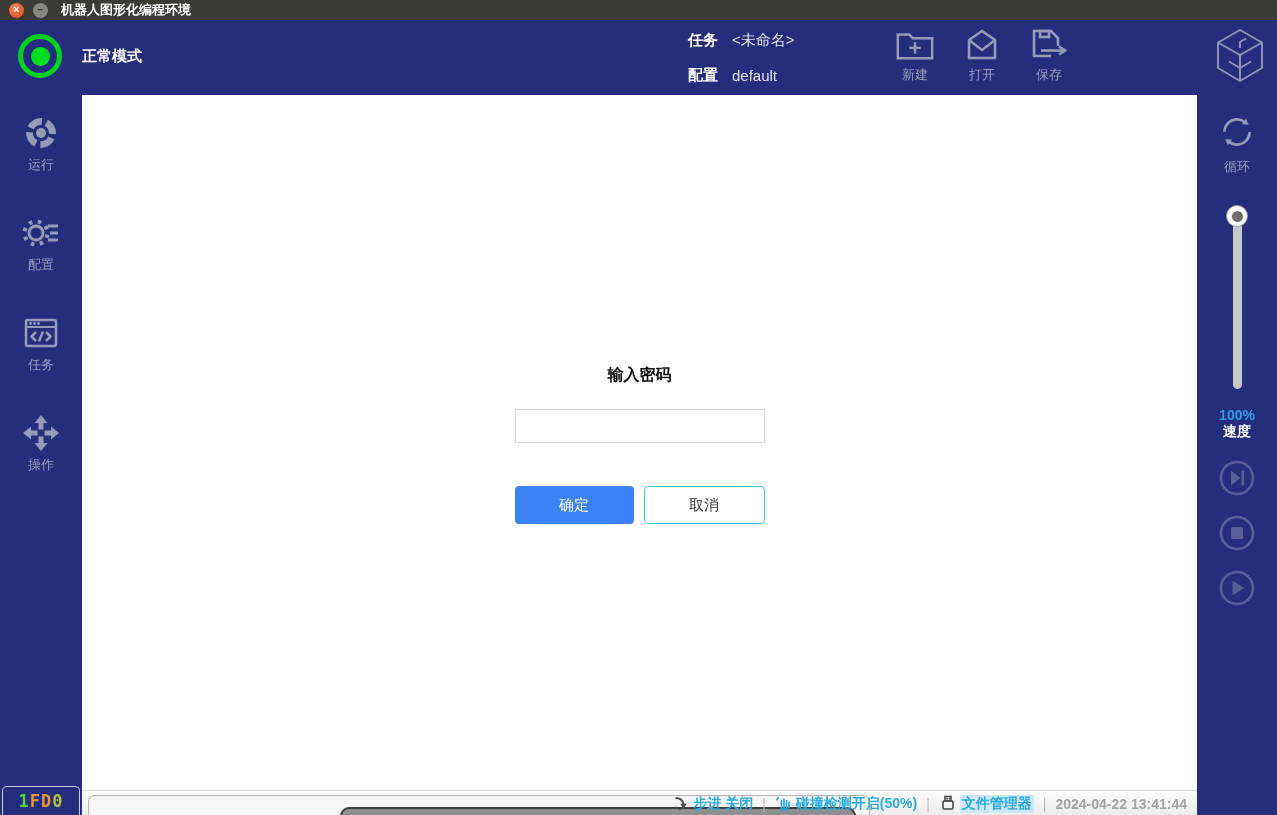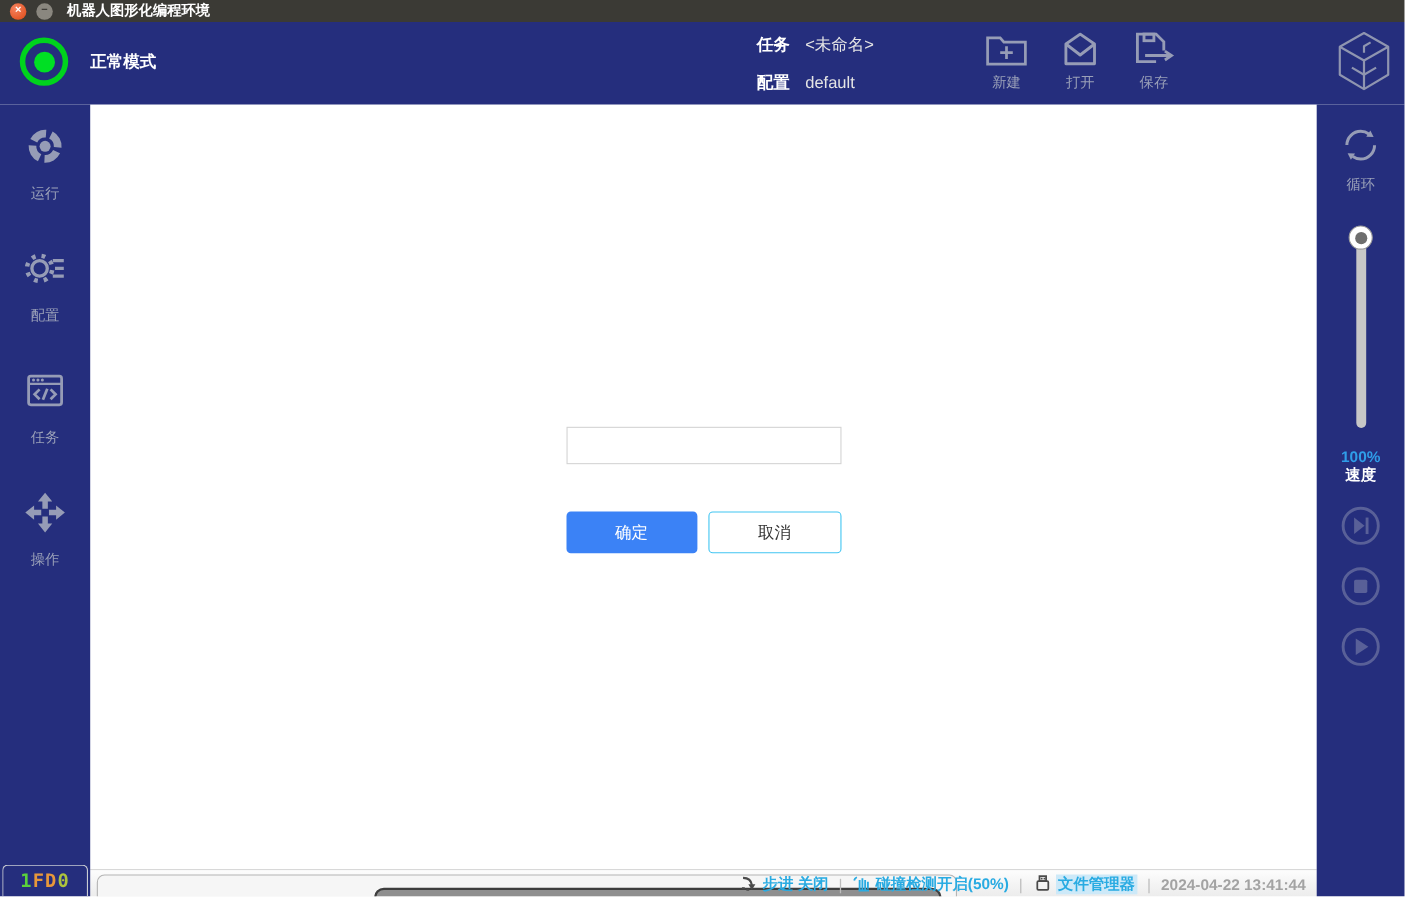--- a/index.html
+++ b/index.html
@@ -27,21 +27,21 @@
   .actions{position:absolute;left:886px;top:6px;display:flex;gap:9px;}
   .action{width:58px;text-align:center;cursor:pointer;}
   .action svg{display:block;margin:0 auto;color:#969cb6;}
   .action .lbl{font-size:13px;color:#9aa0b8;margin-top:2px;}
   .logo{position:absolute;right:10px;top:7px;color:#8f95b0;}
   
   .left-rail{position:absolute;top:95px;left:0;width:82px;bottom:0;background:#252e7d;z-index:4;}
   .side-nav{display:flex;flex-direction:column;align-items:center;padding-top:18px;gap:39px;}
   .side-item{width:100%;text-align:center;cursor:pointer;color:#969cb6;}
   .side-item svg{display:block;margin:0 auto;}
-  .side-item .lbl{font-size:13px;color:#9aa0b8;margin-top:14px;}
+  .side-item .lbl{font-size:13px;color:#9aa0b8;margin-top:3px;}
   .code-box{position:absolute;bottom:0;left:2px;width:76px;height:28px;border:1px solid #c9ccd4;
             border-bottom:none;border-radius:5px 5px 0 0;display:flex;align-items:center;
             justify-content:center;font-family:"DejaVu Sans Mono","Liberation Mono",monospace;
             font-size:17px;font-weight:bold;letter-spacing:1px;}
   .cc0{color:#5ad23c}.cc1{color:#e8983a}.cc2{color:#e8983a}.cc3{color:#aec43c}
   
   .right-rail{position:absolute;top:95px;right:0;width:80px;bottom:0;background:#252e7d;z-index:4;}
   .loop-wrap{position:absolute;top:16px;left:0;right:0;text-align:center;color:#969cb6;cursor:pointer;}
   .loop-wrap .lbl{font-size:13px;color:#9aa0b8;margin-top:1px;}
   .slider{position:absolute;top:110px;left:0;right:0;height:184px;display:flex;justify-content:center;}
@@ -210,20 +210,21 @@
   <div class="code-box">
     <span class="cc0">1</span>
       <span class="cc1">F</span>
       <span class="cc2">D</span>
       <span class="cc3">0</span>
   </div>
 </div>
 
 <div class="main">
   <div class="dialog">
+    <div class="dlg-title">输入密码</div>
     <input class="dlg-input" type="password" value="" style="">
     <div class="btn-row">
       <button class="btn btn-ok">确定</button>
       <button class="btn btn-cancel">取消</button>
     </div>
   </div>
 </div>
 
 <div class="right-rail">
   <div class="loop-wrap">

